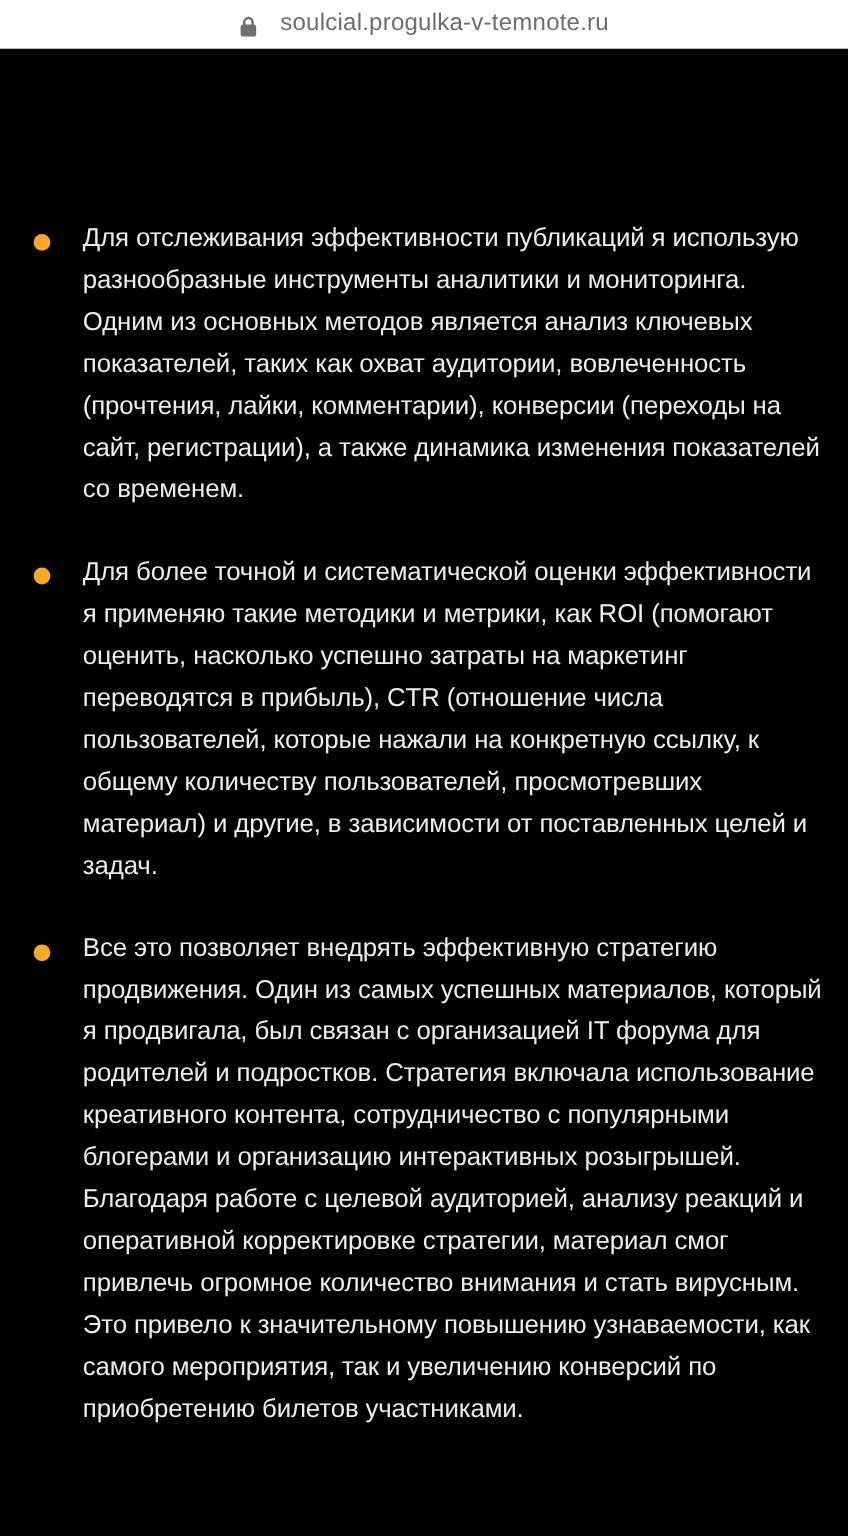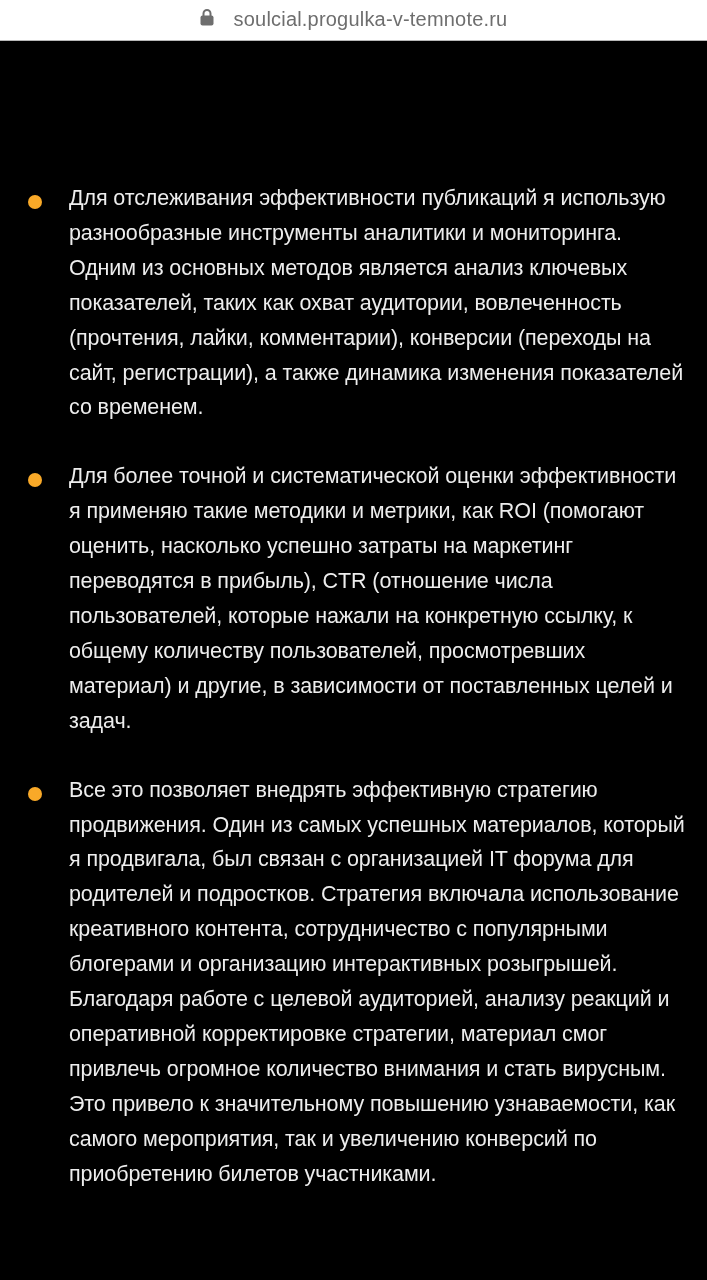--- a/index.html
+++ b/index.html
@@ -15,21 +15,21 @@
     background: #ffffff;
     border-bottom: 1px solid #b8b8b8;
     display: flex;
     align-items: center;
     justify-content: center;
     box-sizing: border-box;
     padding-bottom: 2px;
   }
   .url-wrap {
     display: flex;
-    align-items: flex-start;
+    align-items: flex-end;
     gap: 20px;
   }
   .lock-icon {
     width: 14px;
     height: 18px;
     position: relative;
     display: inline-block;
   }
   .lock-icon svg { display: block; }
   .url-text {

